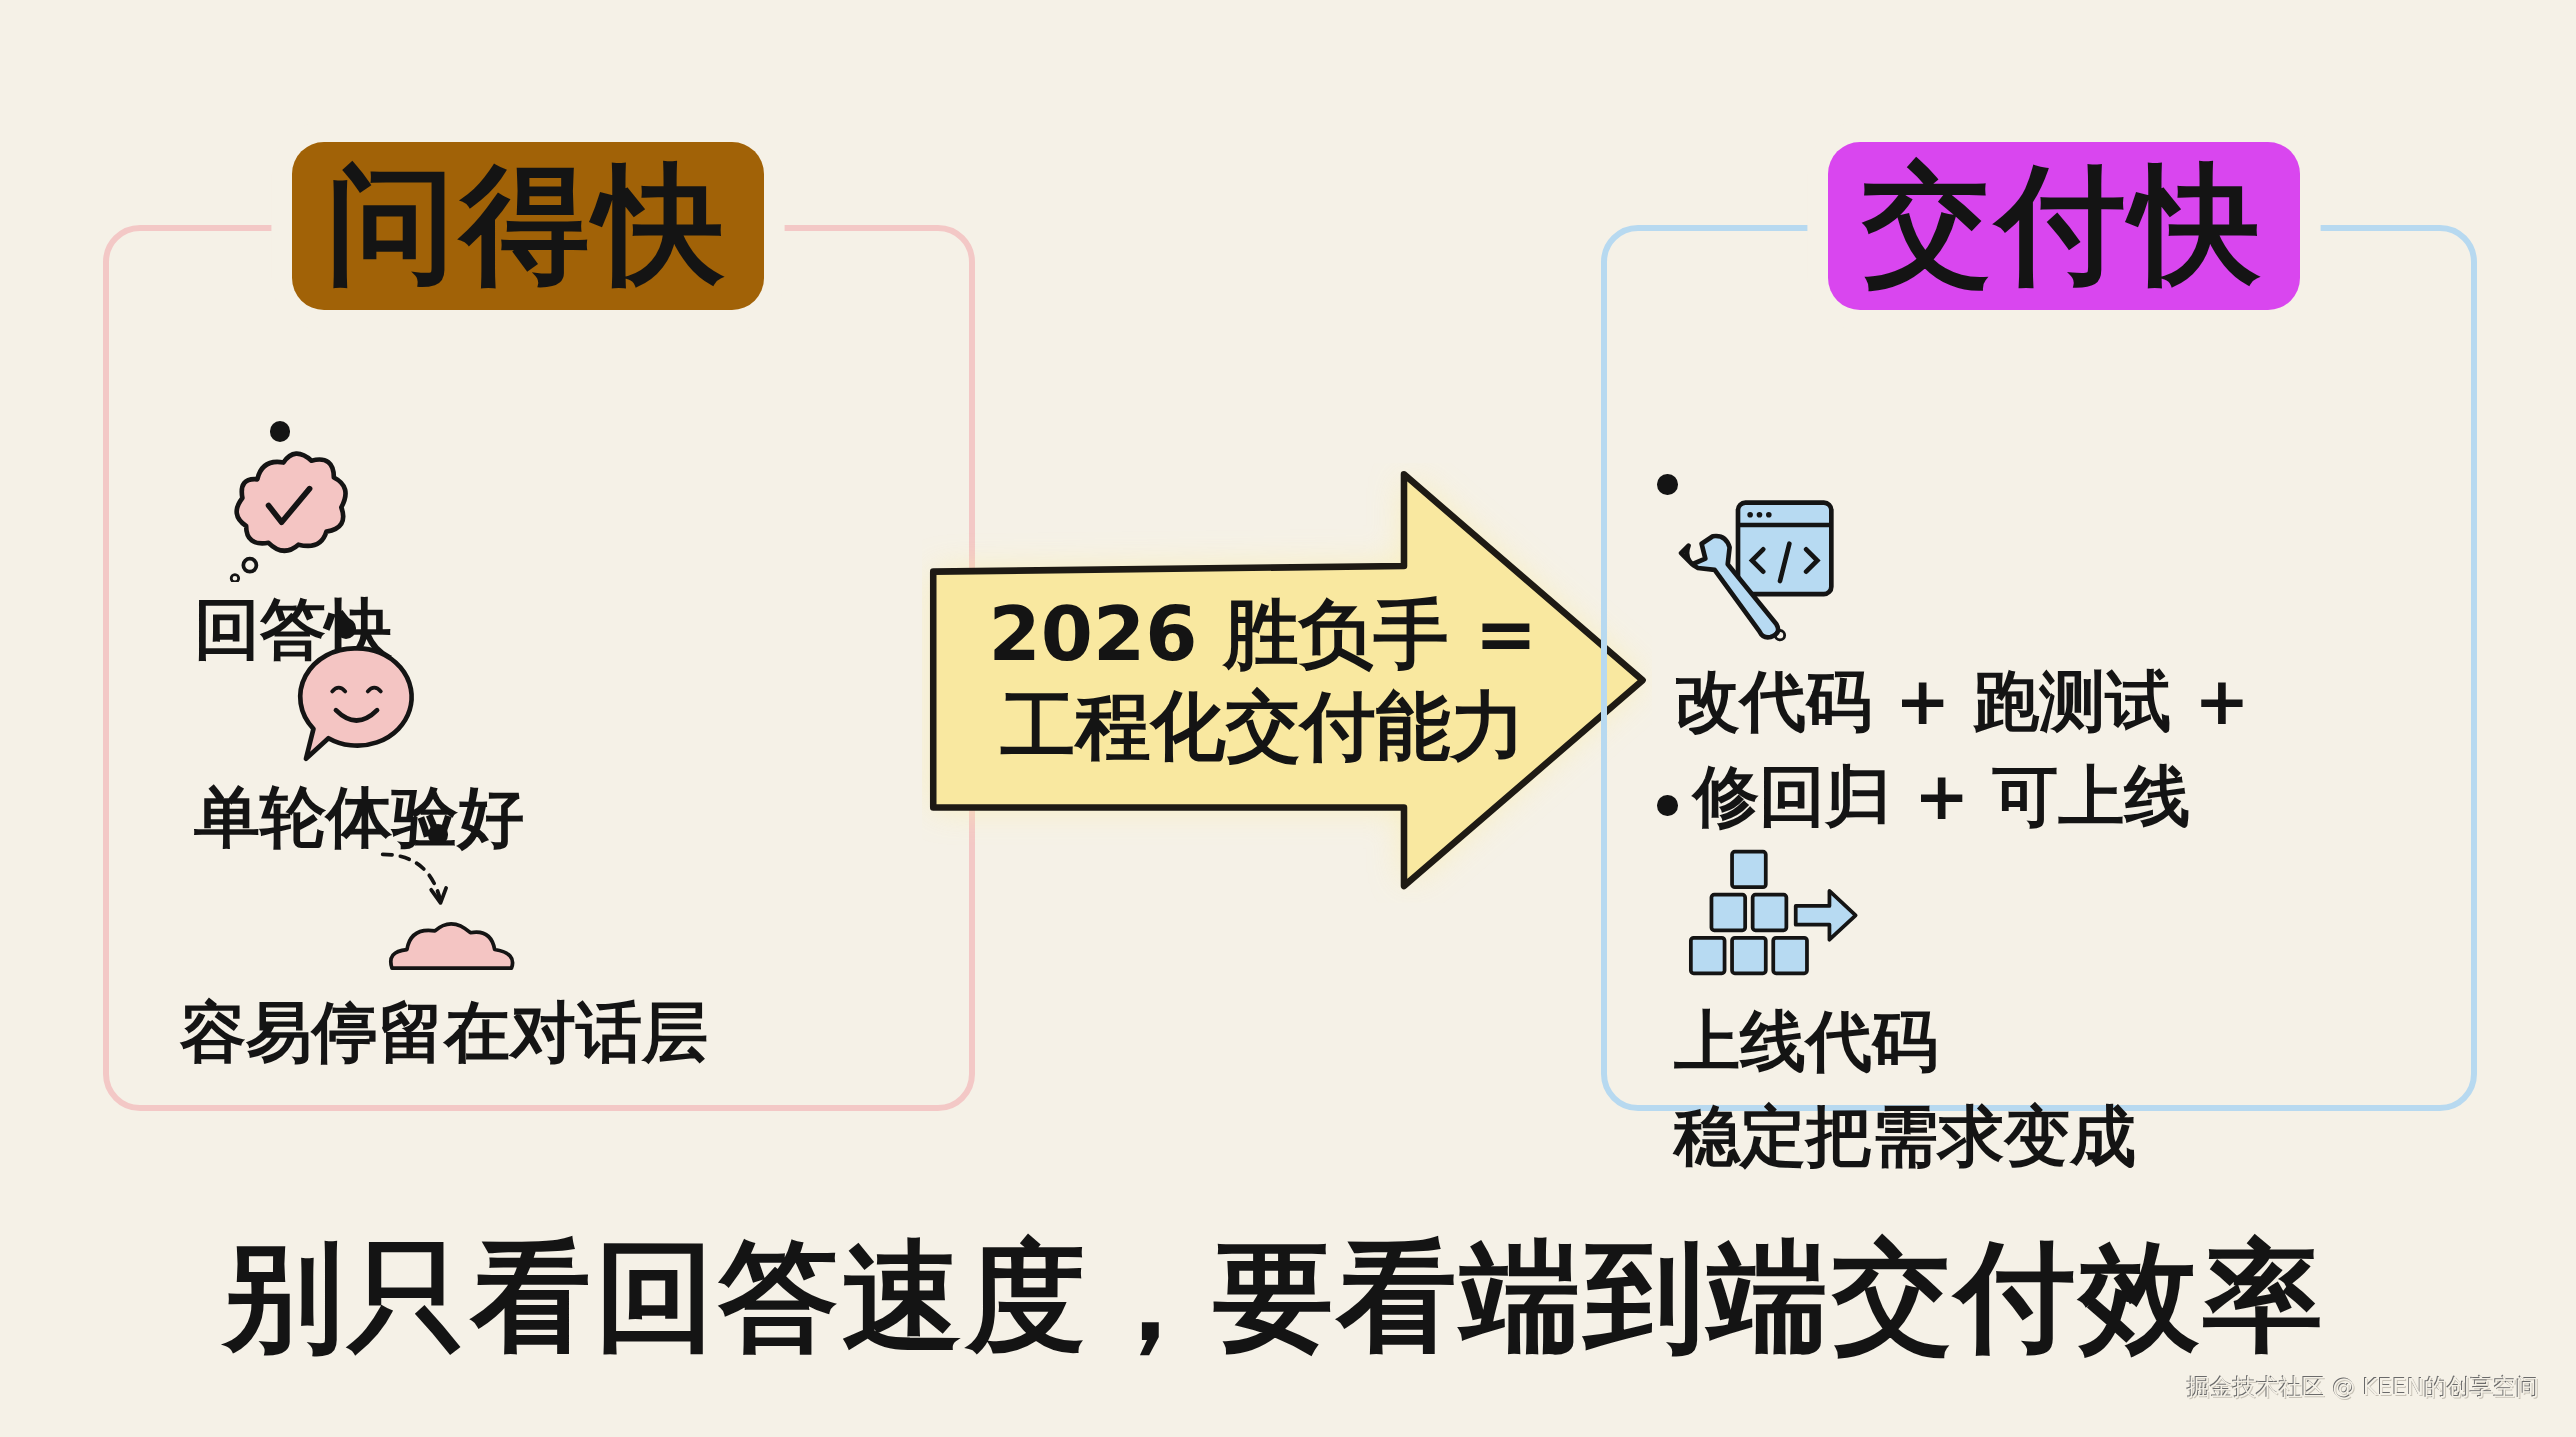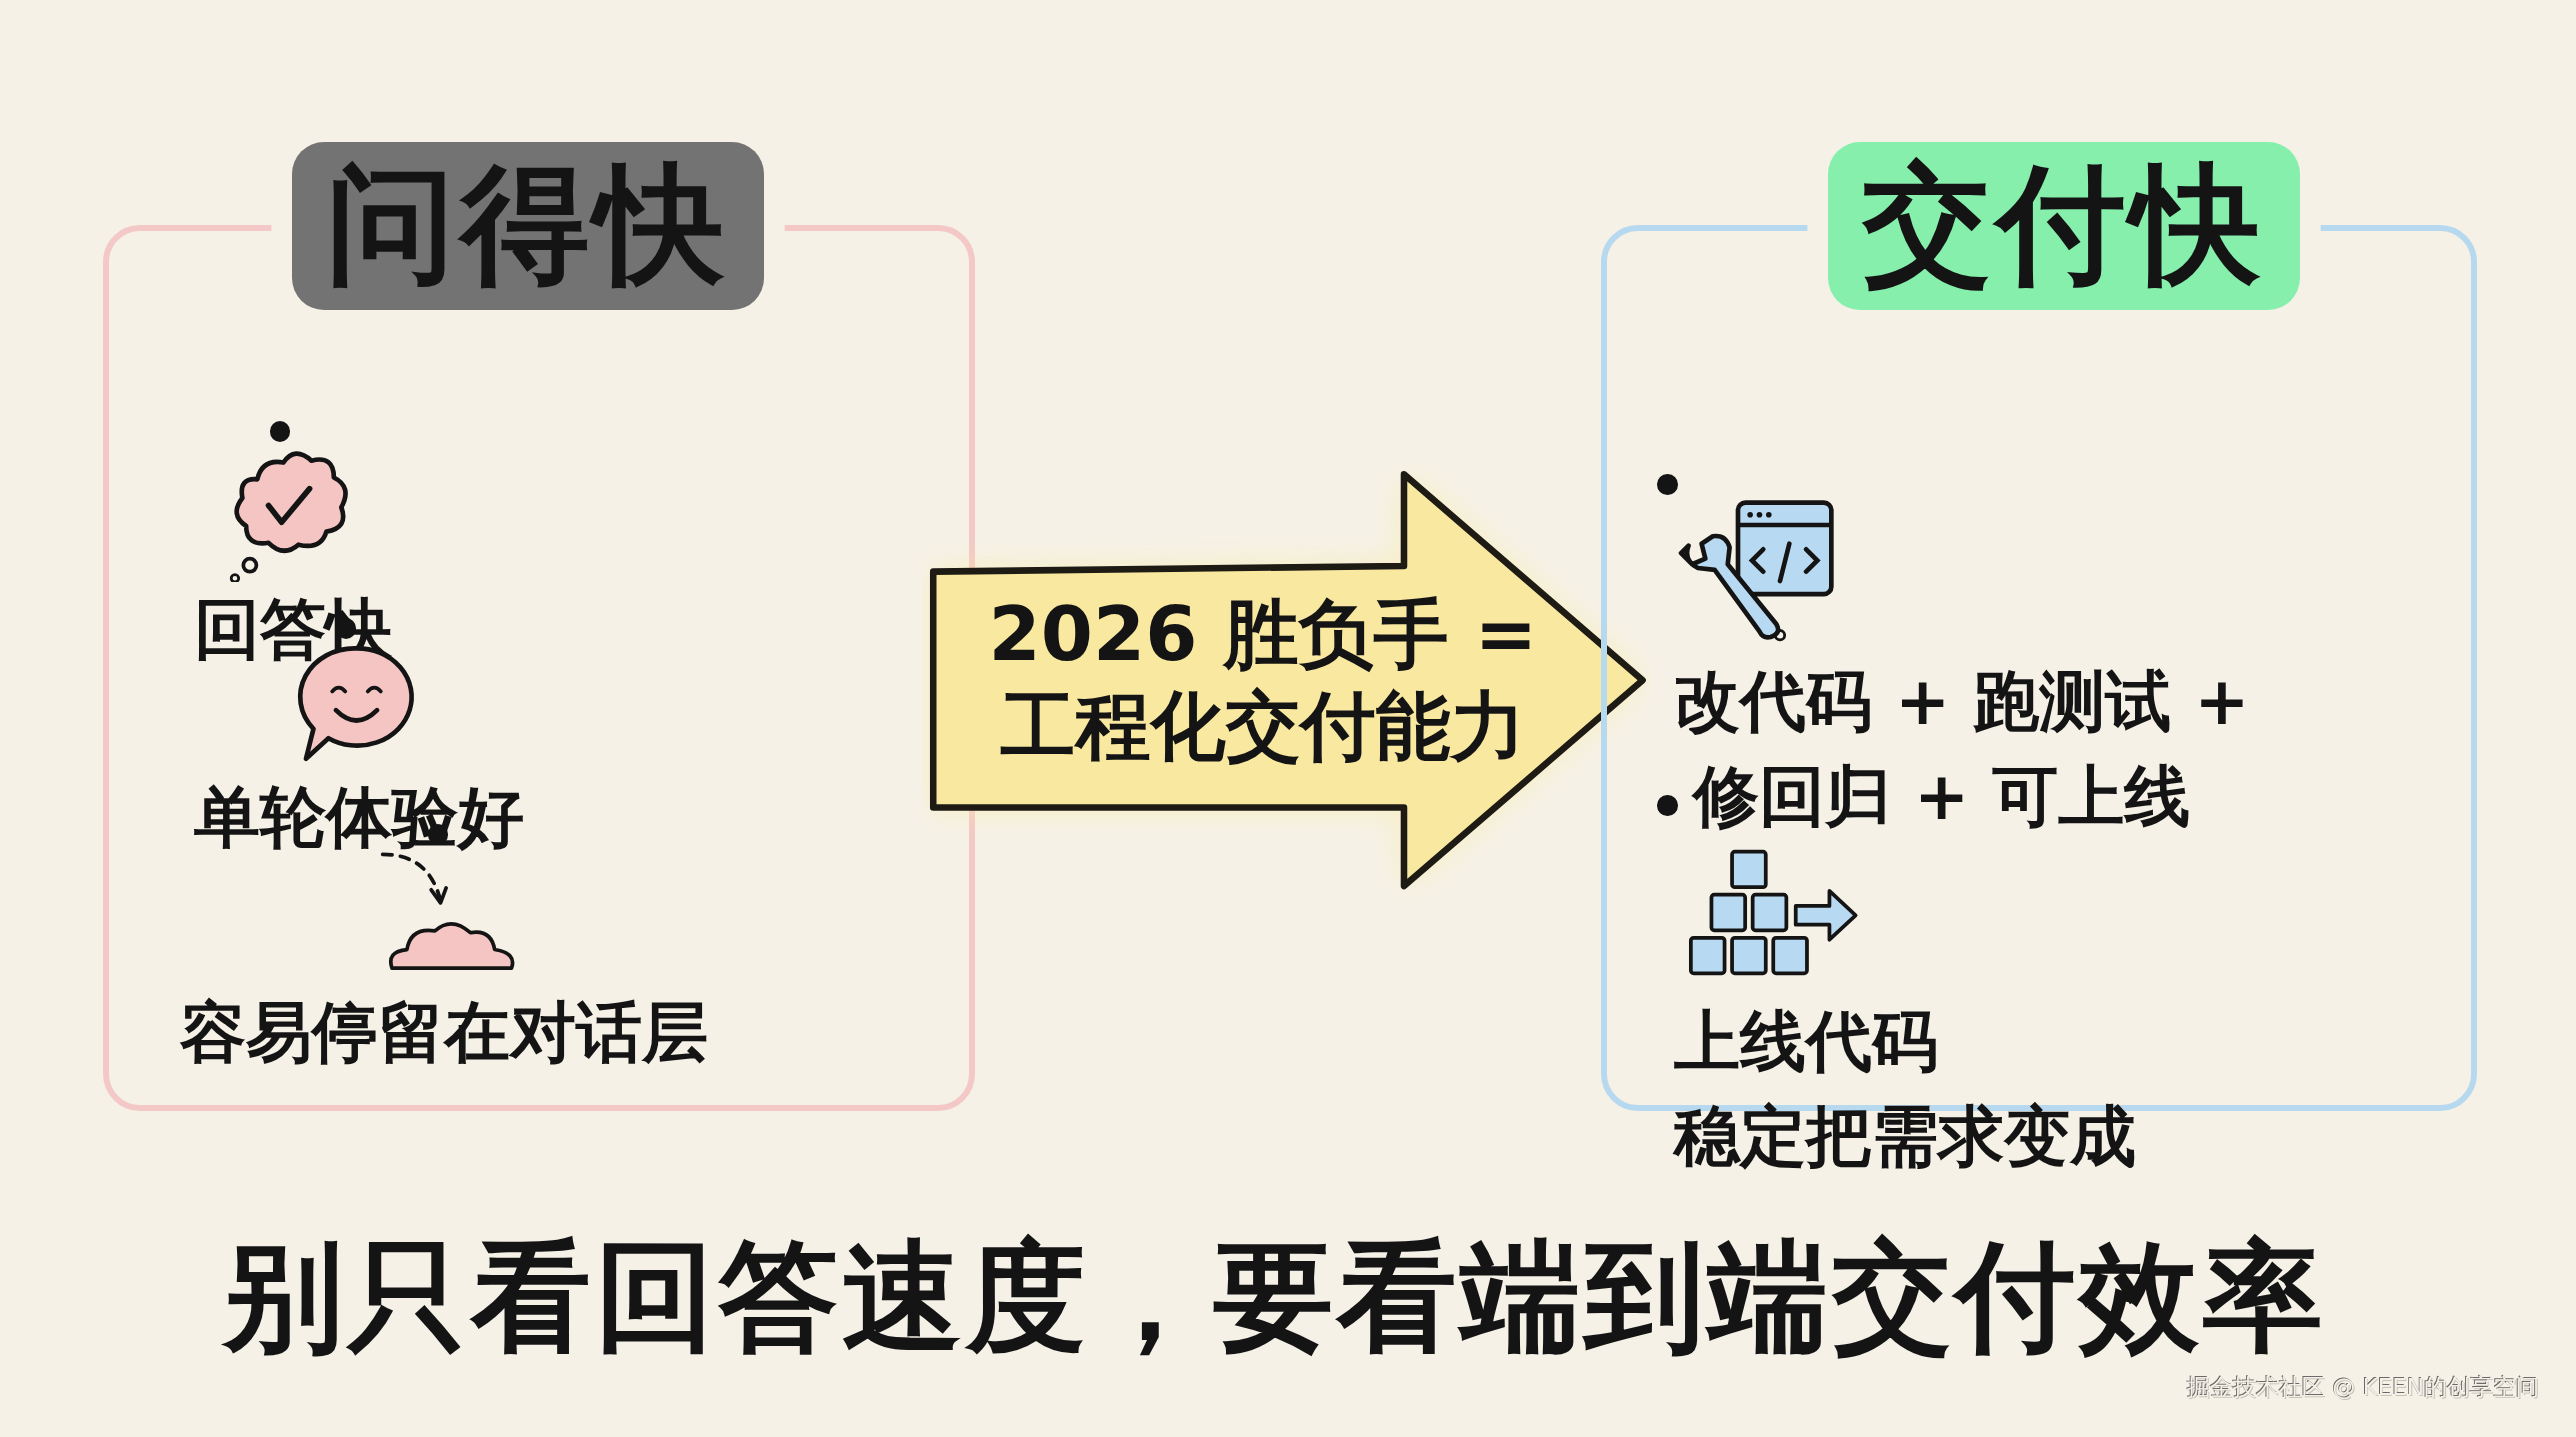--- a/index.html
+++ b/index.html
@@ -19,22 +19,22 @@
     #panel-left { left: 103px; top: 225px; width: 872px; height: 886px; border-color: #f3c8c6; }
     #panel-right { left: 1601px; top: 225px; width: 876px; height: 886px; border-color: #b7d9f0; }
     .panel-title {
       position: absolute; top: -89px;
       height: 168px; padding: 0 34px;
       display: flex; align-items: center; justify-content: center;
       font-size: 129px; font-weight: bold; letter-spacing: 5.6px;
       border-radius: 32px;
       box-shadow: 0 0 0 20.6px #f5f1e7;
     }
-    #panel-left .panel-title { left: 183px; background: #737373; }
-    #panel-right .panel-title { left: 221px; background: #86efac; }
+    #panel-left .panel-title { left: 183px; background: #a16207; }
+    #panel-right .panel-title { left: 221px; background: #d946ef; }
 
     .item { position: absolute; display: flex; align-items: center; flex-direction: column; }
     .bullet { width: 20.6px; height: 20.6px; border-radius: 50%; background: #141414; flex: none; }
     .icon-box { flex: none; display: flex; align-items: center; justify-content: center; }
     .item-text { font-size: 66px; font-weight: bold; line-height: 95px; }
 
     #center-arrow { position: absolute; left: 922px; top: 463px; width: 730px; height: 440px; }
     #arrow-text {
       position: absolute; left: 973px; top: 588px; width: 580px;
       text-align: center; font-size: 75px; font-weight: bold; line-height: 92px;

